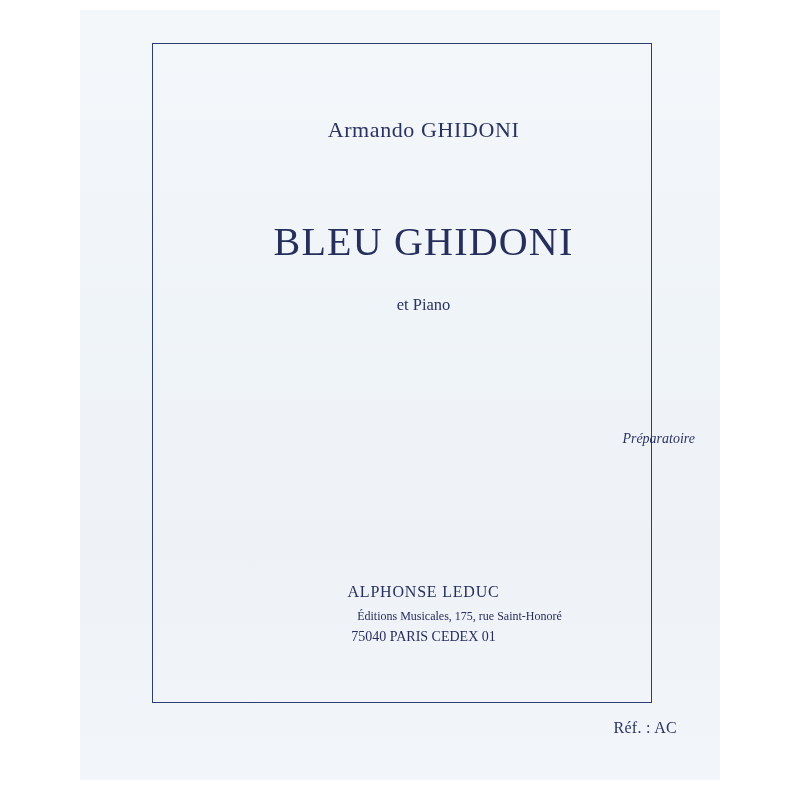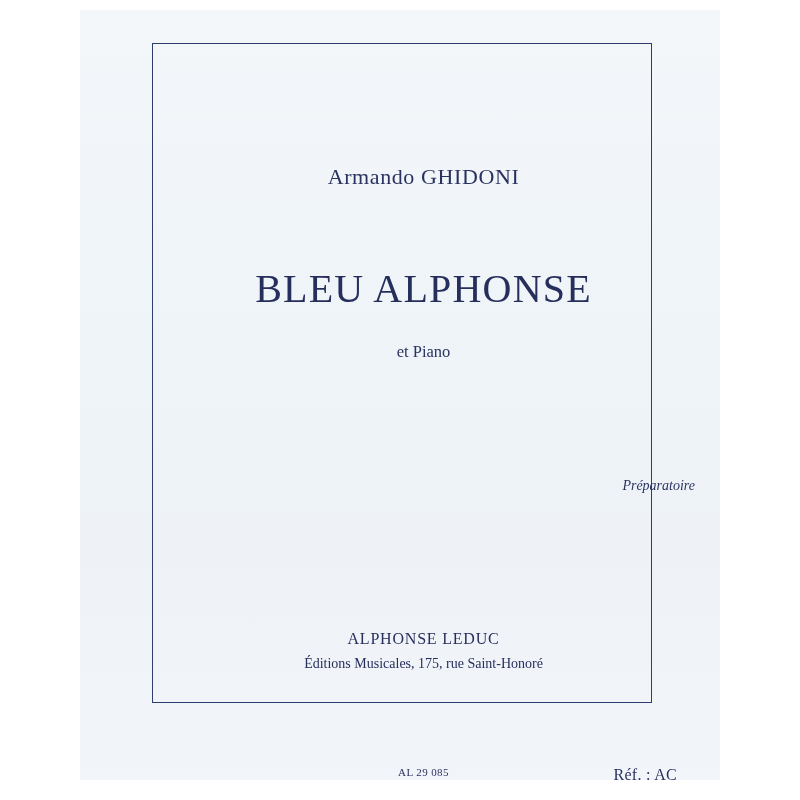--- a/index.html
+++ b/index.html
@@ -39,21 +39,20 @@
   }
   .content {
     position: absolute;
     left: 72px;
     top: 33px;
     width: 543px;
     height: 660px;
     box-sizing: border-box;
     color: #242c58;
     text-align: center;
-    margin-top: 47px;
   }
   .composer {
     position: absolute;
     top: 74px;
     left: 0;
     width: 100%;
     font-size: 22px;
     letter-spacing: 0.6px;
     color: #2a3360;
     font-family: "Liberation Serif", serif;
@@ -102,22 +101,23 @@
     width: 100%;
     font-size: 16px;
     letter-spacing: 0.8px;
     color: #262e5c;
   }
   .pub-line2 {
     position: absolute;
     top: 566px;
     left: 0;
     width: 100%;
-    font-size: 14px;
+    font-size: 12px;
     color: #262e5c;
+    padding-left: 36px;
   }
   .pub-line3 {
     position: absolute;
     top: 586px;
     left: 0;
     width: 100%;
     font-size: 14px;
     color: #262e5c;
   }
   .footer-catalog {
@@ -139,22 +139,22 @@
   }
 </style>
 </head>
 <body>
 
 <div class="page">
   <div class="sheet">
     <div class="sheet-inner-border"></div>
     <div class="content">
       <div class="composer">Armando GHIDONI</div>
-      <div class="title">BLEU ALPHONSE</div>
+      <div class="title">BLEU GHIDONI</div>
       <div class="subtitle2">et Piano</div>
       <div class="level">Préparatoire</div>
       <div class="publisher">ALPHONSE LEDUC</div>
       <div class="pub-line2">Éditions Musicales, 175, rue Saint-Honoré</div>
-      <div class="footer-catalog">AL 29 085</div>
+      <div class="pub-line3">75040 PARIS CEDEX 01</div>
       <div class="footer-ref">Réf. : AC</div>
     </div>
   </div>
 </div>
 
 </body></html>

